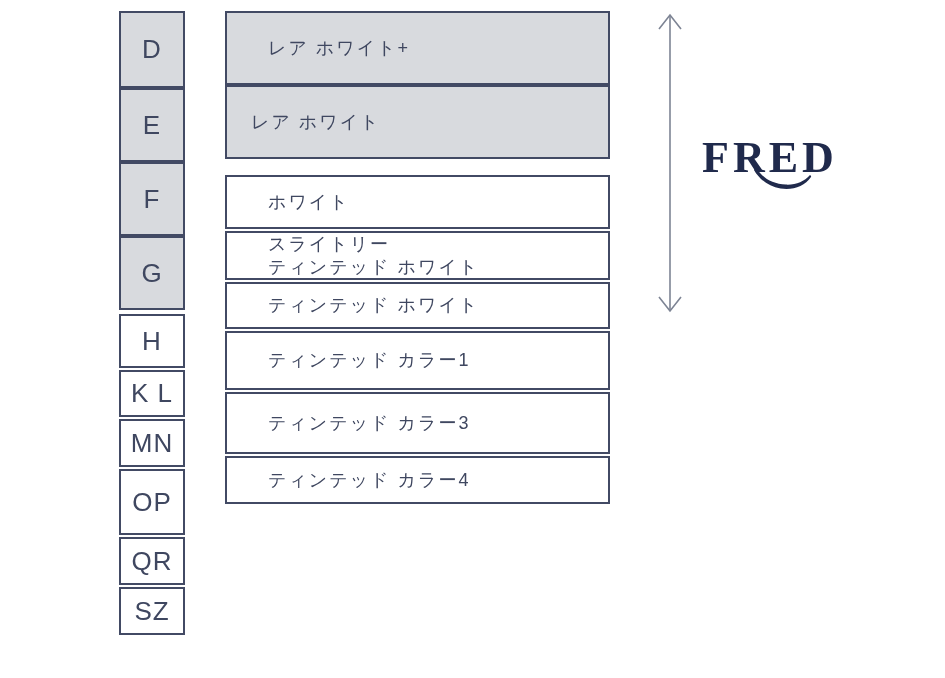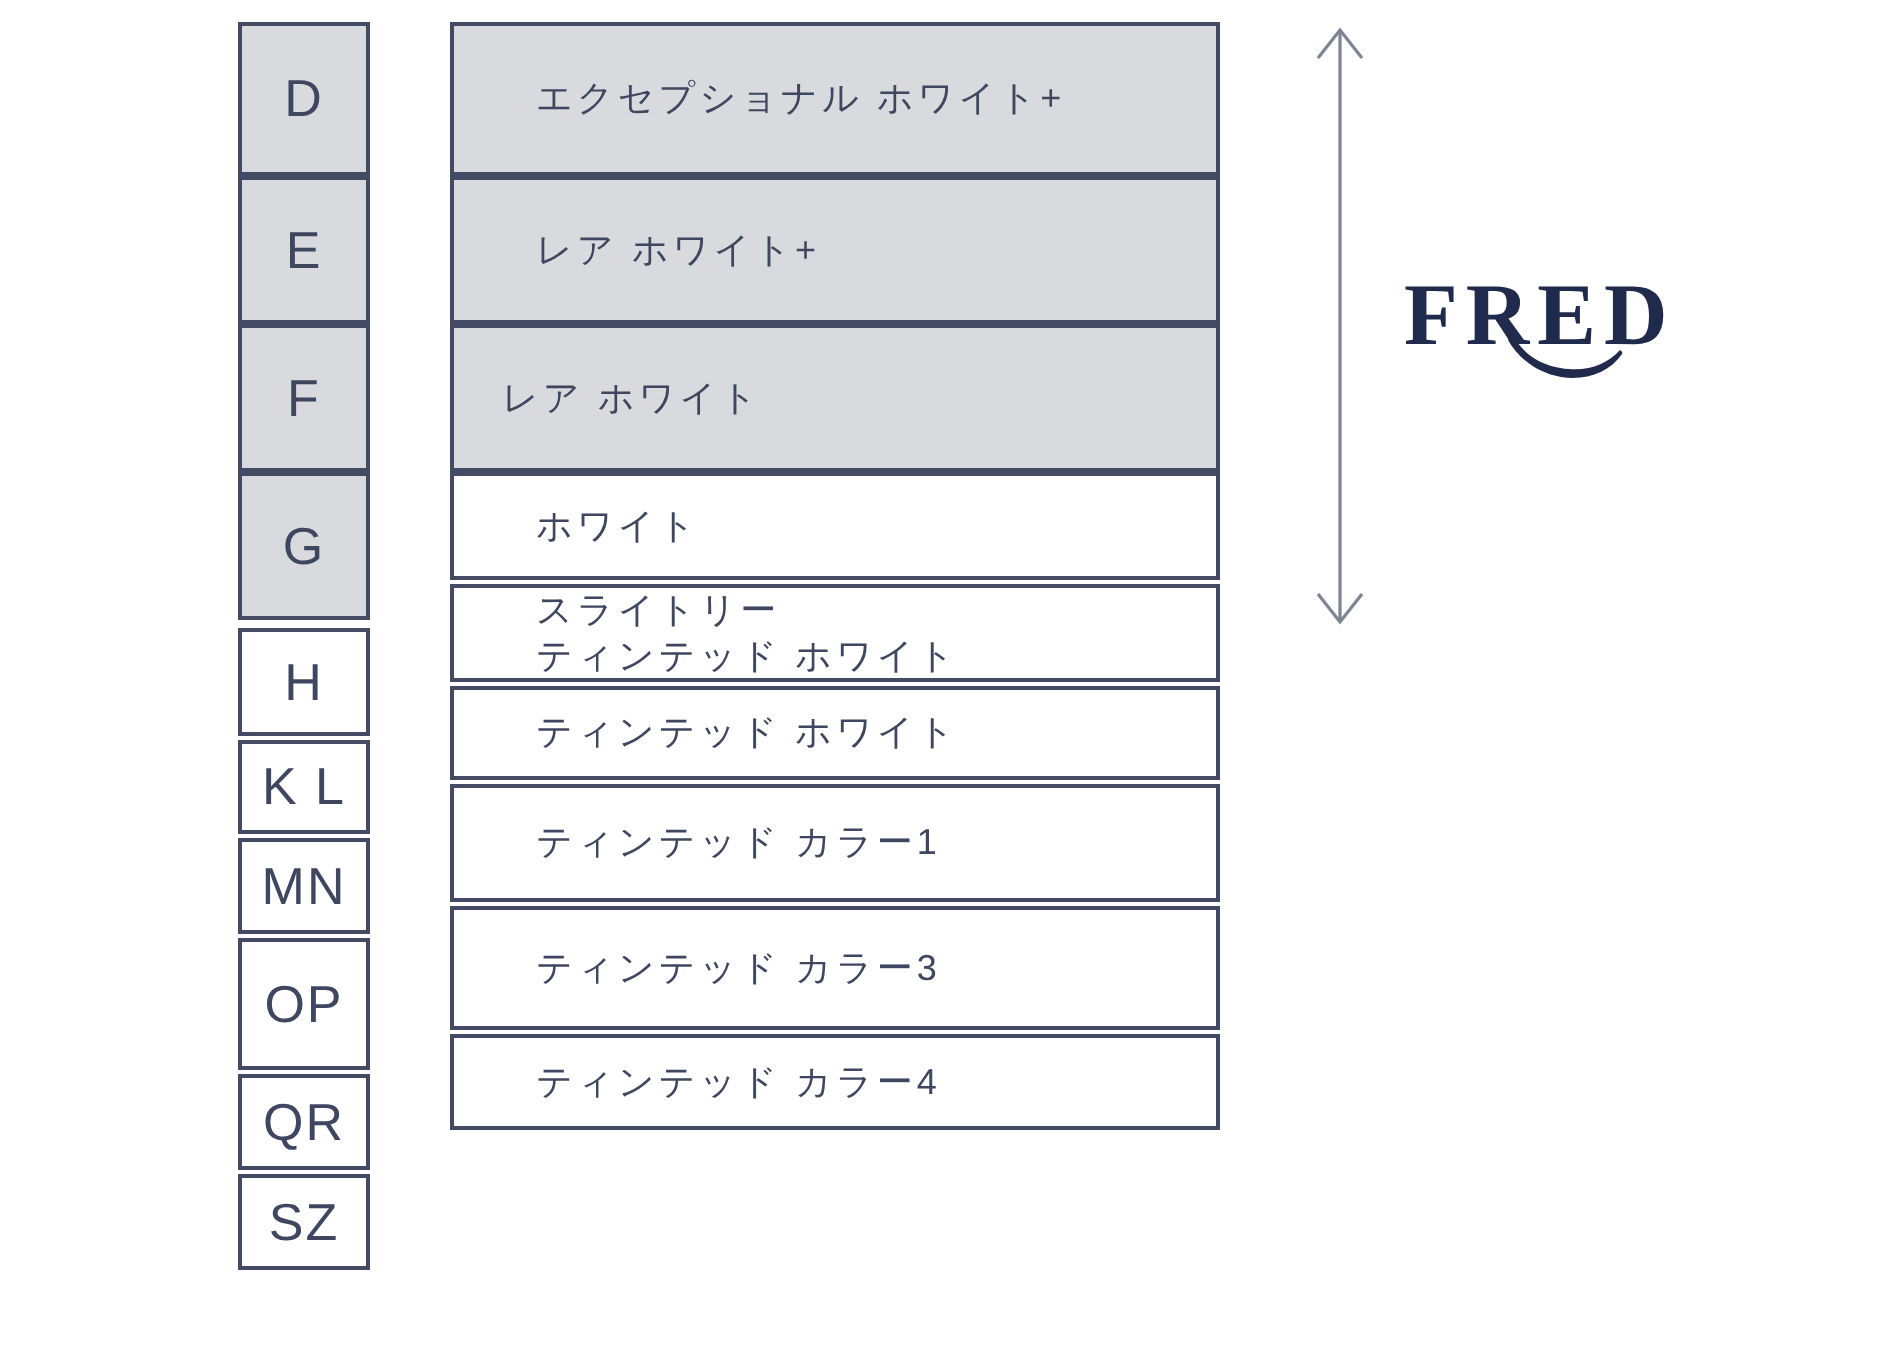--- a/index.html
+++ b/index.html
@@ -49,27 +49,24 @@
       </div>
       <div class="cell grade-cell" style="height: 48px; margin-bottom: 2px;">
         <span>QR</span>
       </div>
       <div class="cell grade-cell" style="height: 48px; margin-bottom: 0px;">
         <span>SZ</span>
       </div>
     </div>
 
   <div class="col col-labels">
-      <div class="cell label-cell shaded" style="height: 77px; margin-bottom: 0px;">
-        <span>エクセプショナル ホワイト+</span>
-      </div>
       <div class="cell label-cell shaded" style="height: 74px; margin-bottom: 0px;">
         <span>レア ホワイト+</span>
       </div>
-      <div class="cell label-cell shaded" style="height: 74px; margin-bottom: 0; padding-left: 24px;">
+      <div class="cell label-cell shaded" style="height: 74px; margin-bottom: 16px; padding-left: 24px;">
         <span>レア ホワイト</span>
       </div>
       <div class="cell label-cell" style="height: 54px; margin-bottom: 2px;">
         <span>ホワイト</span>
       </div>
       <div class="cell label-cell" style="height: 49px; margin-bottom: 2px;">
         <span>スライトリー<br>ティンテッド ホワイト</span>
       </div>
       <div class="cell label-cell" style="height: 47px; margin-bottom: 2px;">
         <span>ティンテッド ホワイト</span>

